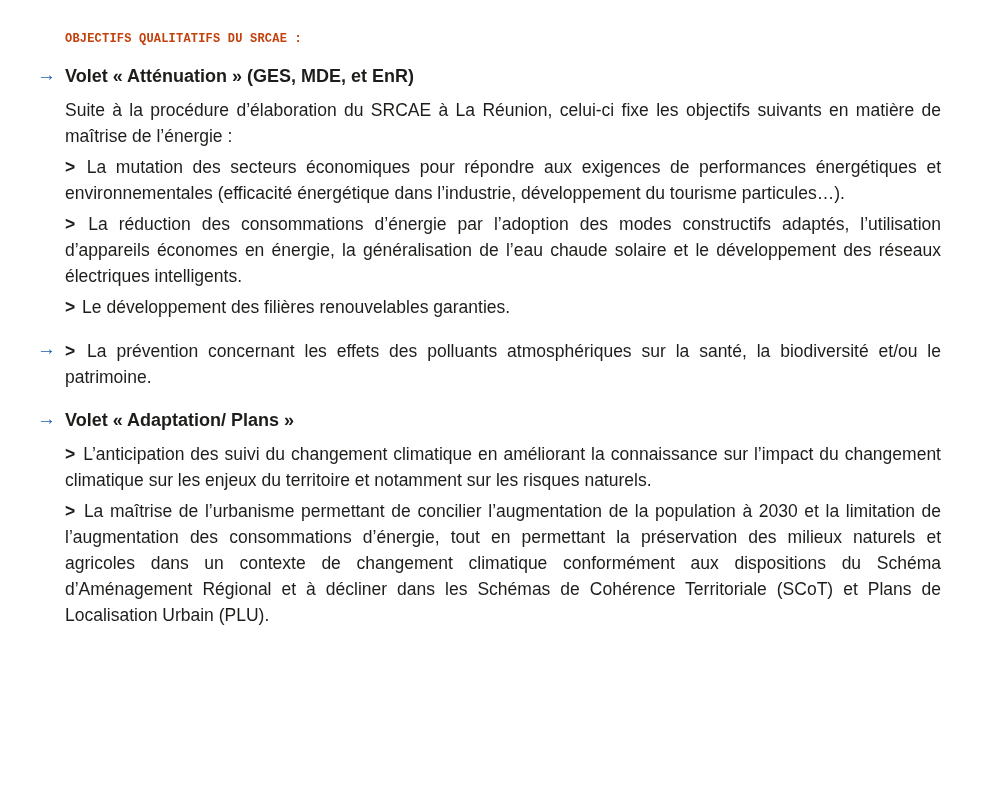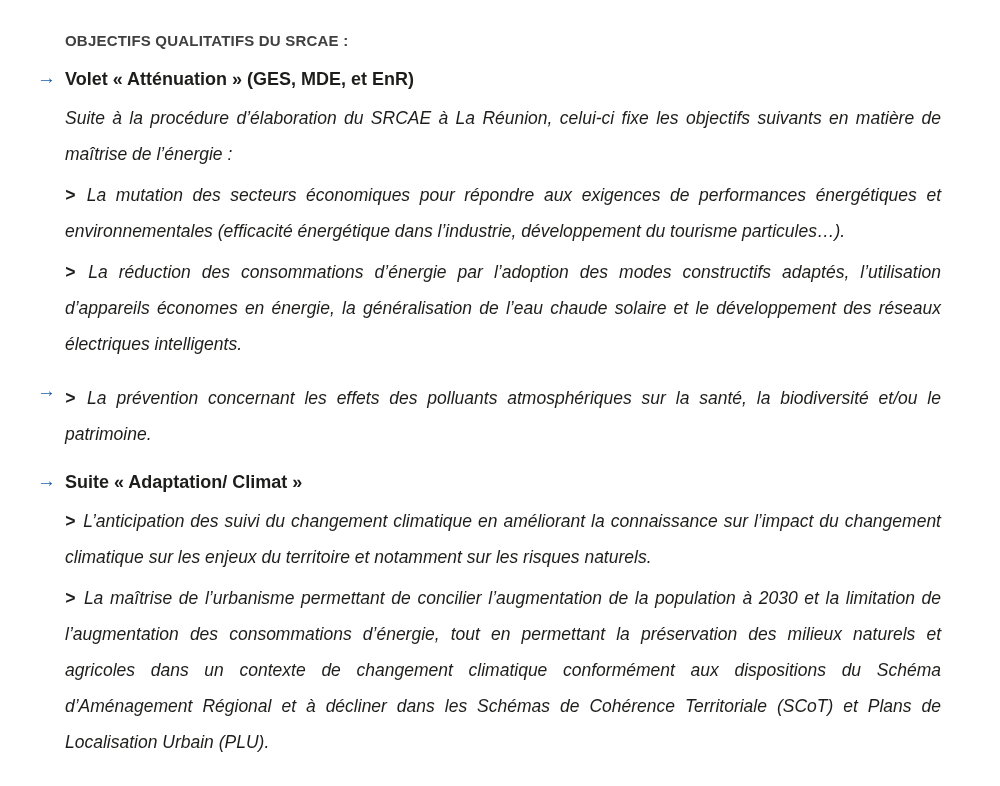--- a/index.html
+++ b/index.html
@@ -13,25 +13,26 @@
     font-family: "Liberation Sans", sans-serif;
     color: #1d1d1b;
     overflow: hidden;
   }
   .doc {
     box-sizing: border-box;
     width: 1000px;
     padding: 32px 59px 0 65px;
   }
   .kicker {
-    color: #404040;
-    font-size: 15px;
+    color: #c2410c;
+    font-size: 12px;
     font-weight: bold;
     letter-spacing: 0.2px;
     margin: 0 0 8px 0;
+    font-family: Liberation Mono, monospace;
   }
   .section {
     margin-top: 2px;
   }
   .section-title {
     position: relative;
     font-size: 18px;
     font-weight: bold;
     color: #1d1d1b;
     margin: 18px 0 9px 0;
@@ -40,24 +41,23 @@
   .section-arrow {
     position: absolute;
     left: -28px;
     top: -1px;
     color: #1b5ea8;
     font-weight: bold;
     font-size: 19px;
   }
   .para {
     font-size: 17.5px;
-    line-height: 36px;
+    line-height: 26px;
     text-align: justify;
     margin: 0 0 5px 0;
-    font-style: italic;
   }
   .bullet-marker {
     font-weight: bold;
     padding-right: 2px;
   }
 </style>
 </head>
 <body>
 
 <div class="doc">
@@ -71,36 +71,40 @@
     </h2>
     <p class="para">Suite à la procédure d’élaboration du SRCAE à La Réunion, celui-ci fixe les objectifs suivants en matière de maîtrise de l’énergie :</p>
     <p class="para">
       <span class="bullet-marker">&gt;</span>
       <span>La mutation des secteurs économiques pour répondre aux exigences de performances énergétiques et environnementales (efficacité énergétique dans l’industrie, développement du tourisme particules…).</span>
     </p>
     <p class="para">
       <span class="bullet-marker">&gt;</span>
       <span>La réduction des consommations d’énergie par l’adoption des modes constructifs adaptés, l’utilisation d’appareils économes en énergie, la généralisation de l’eau chaude solaire et le développement des réseaux électriques intelligents.</span>
     </p>
+    <p class="para">
+      <span class="bullet-marker">&gt;</span>
+      <span>Le développement des filières renouvelables garanties.</span>
+    </p>
   </div>
 
   <div class="section">
     <h2 class="section-title">
       <span class="section-arrow">→</span>
     </h2>
     <p class="para">
       <span class="bullet-marker">&gt;</span>
       <span>La prévention concernant les effets des polluants atmosphériques sur la santé, la biodiversité et/ou le patrimoine.</span>
     </p>
   </div>
 
   <div class="section">
     <h2 class="section-title">
       <span class="section-arrow">→</span>
-      <span>Suite « Adaptation/ Climat »</span>
+      <span>Volet « Adaptation/ Plans »</span>
     </h2>
     <p class="para">
       <span class="bullet-marker">&gt;</span>
       <span>L’anticipation des suivi du changement climatique en améliorant la connaissance sur l’impact du changement climatique sur les enjeux du territoire et notamment sur les risques naturels.</span>
     </p>
     <p class="para">
       <span class="bullet-marker">&gt;</span>
       <span>La maîtrise de l’urbanisme permettant de concilier l’augmentation de la population à 2030 et la limitation de l’augmentation des consommations d’énergie, tout en permettant la préservation des milieux naturels et agricoles dans un contexte de changement climatique conformément aux dispositions du Schéma d’Aménagement Régional et à décliner dans les Schémas de Cohérence Territoriale (SCoT) et Plans de Localisation Urbain (PLU).</span>
     </p>
   </div>

